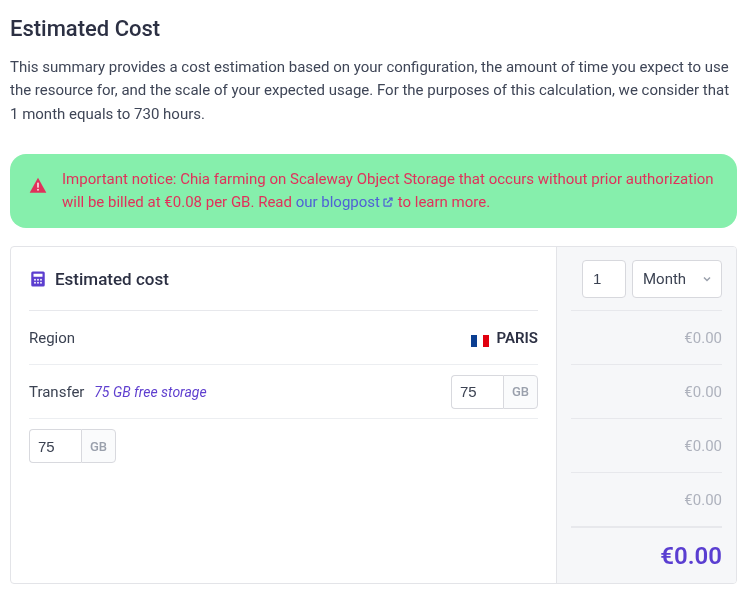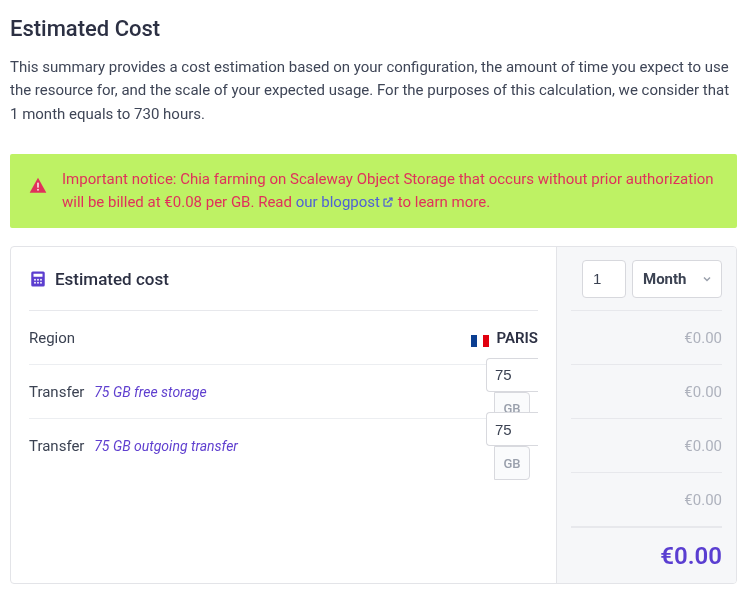--- a/index.html
+++ b/index.html
@@ -17,22 +17,22 @@
     margin: 6px 0 10px 0;
     color: #2c3043;
   }
   .intro {
     font-size: 15px;
     line-height: 1.55;
     color: #3f4657;
     margin-bottom: 28px;
   }
   .notice {
-    background: #bef264;
-    border-radius: 2px;
+    background: #86efac;
+    border-radius: 16px;
     padding: 14px 18px 14px 52px;
     position: relative;
     font-size: 15px;
     line-height: 1.55;
     color: #e0315b;
     margin-bottom: 18px;
   }
   .notice svg.tri {
     position: absolute;
     left: 18px;
@@ -98,21 +98,20 @@
     border: 1px solid #d7d8dd;
     border-radius: 4px;
     background: #fff;
     display: inline-flex;
     align-items: center;
     padding: 0 28px 0 10px;
     font-size: 15px;
     color: #3b4252;
     min-width: 90px;
     cursor: pointer;
-    font-weight: bold;
   }
   .period-select svg {
     position: absolute;
     right: 8px;
     top: 50%;
     transform: translateY(-50%);
   }
   .row {
     display: flex;
     align-items: center;
@@ -157,21 +156,21 @@
     border: 1px solid #d8d9de;
     border-radius: 0 4px 4px 0;
     display: inline-flex;
     align-items: center;
     padding: 12px 8px;
     background: #fafbfc;
     color: #9aa0ac;
     font-size: 13px;
     font-weight: 500;
   }
-  .input-group { display: flex; align-items: center; flex-direction: column; }
+  .input-group { display: flex; align-items: center; }
   .price-row {
     height: 54px;
     border-bottom: 1px solid #e7e8ec;
     display: flex;
     align-items: center;
     justify-content: flex-end;
     color: #aeb2bd;
     font-size: 15px;
   }
   .price-row:last-of-type { border-bottom: none; }
@@ -245,24 +244,20 @@
         <span>Transfer</span>
         <span class="hint">75 GB free storage</span>
       </span>
       <span class="input-group">
         <input class="num-input" value="75" style="">
         <span class="unit">GB</span>
       </span>
     </div>
 
     <div class="row">
-      <span class="row-label">
-        <span>Transfer</span>
-        <span class="hint">75 GB outgoing transfer</span>
-      </span>
       <span class="input-group">
         <input class="num-input" value="75" style="">
         <span class="unit">GB</span>
       </span>
     </div>
   </div>
 
   <div class="right">
     <div class="head-row right-head">
       <input class="qty-input" value="1" style="">

